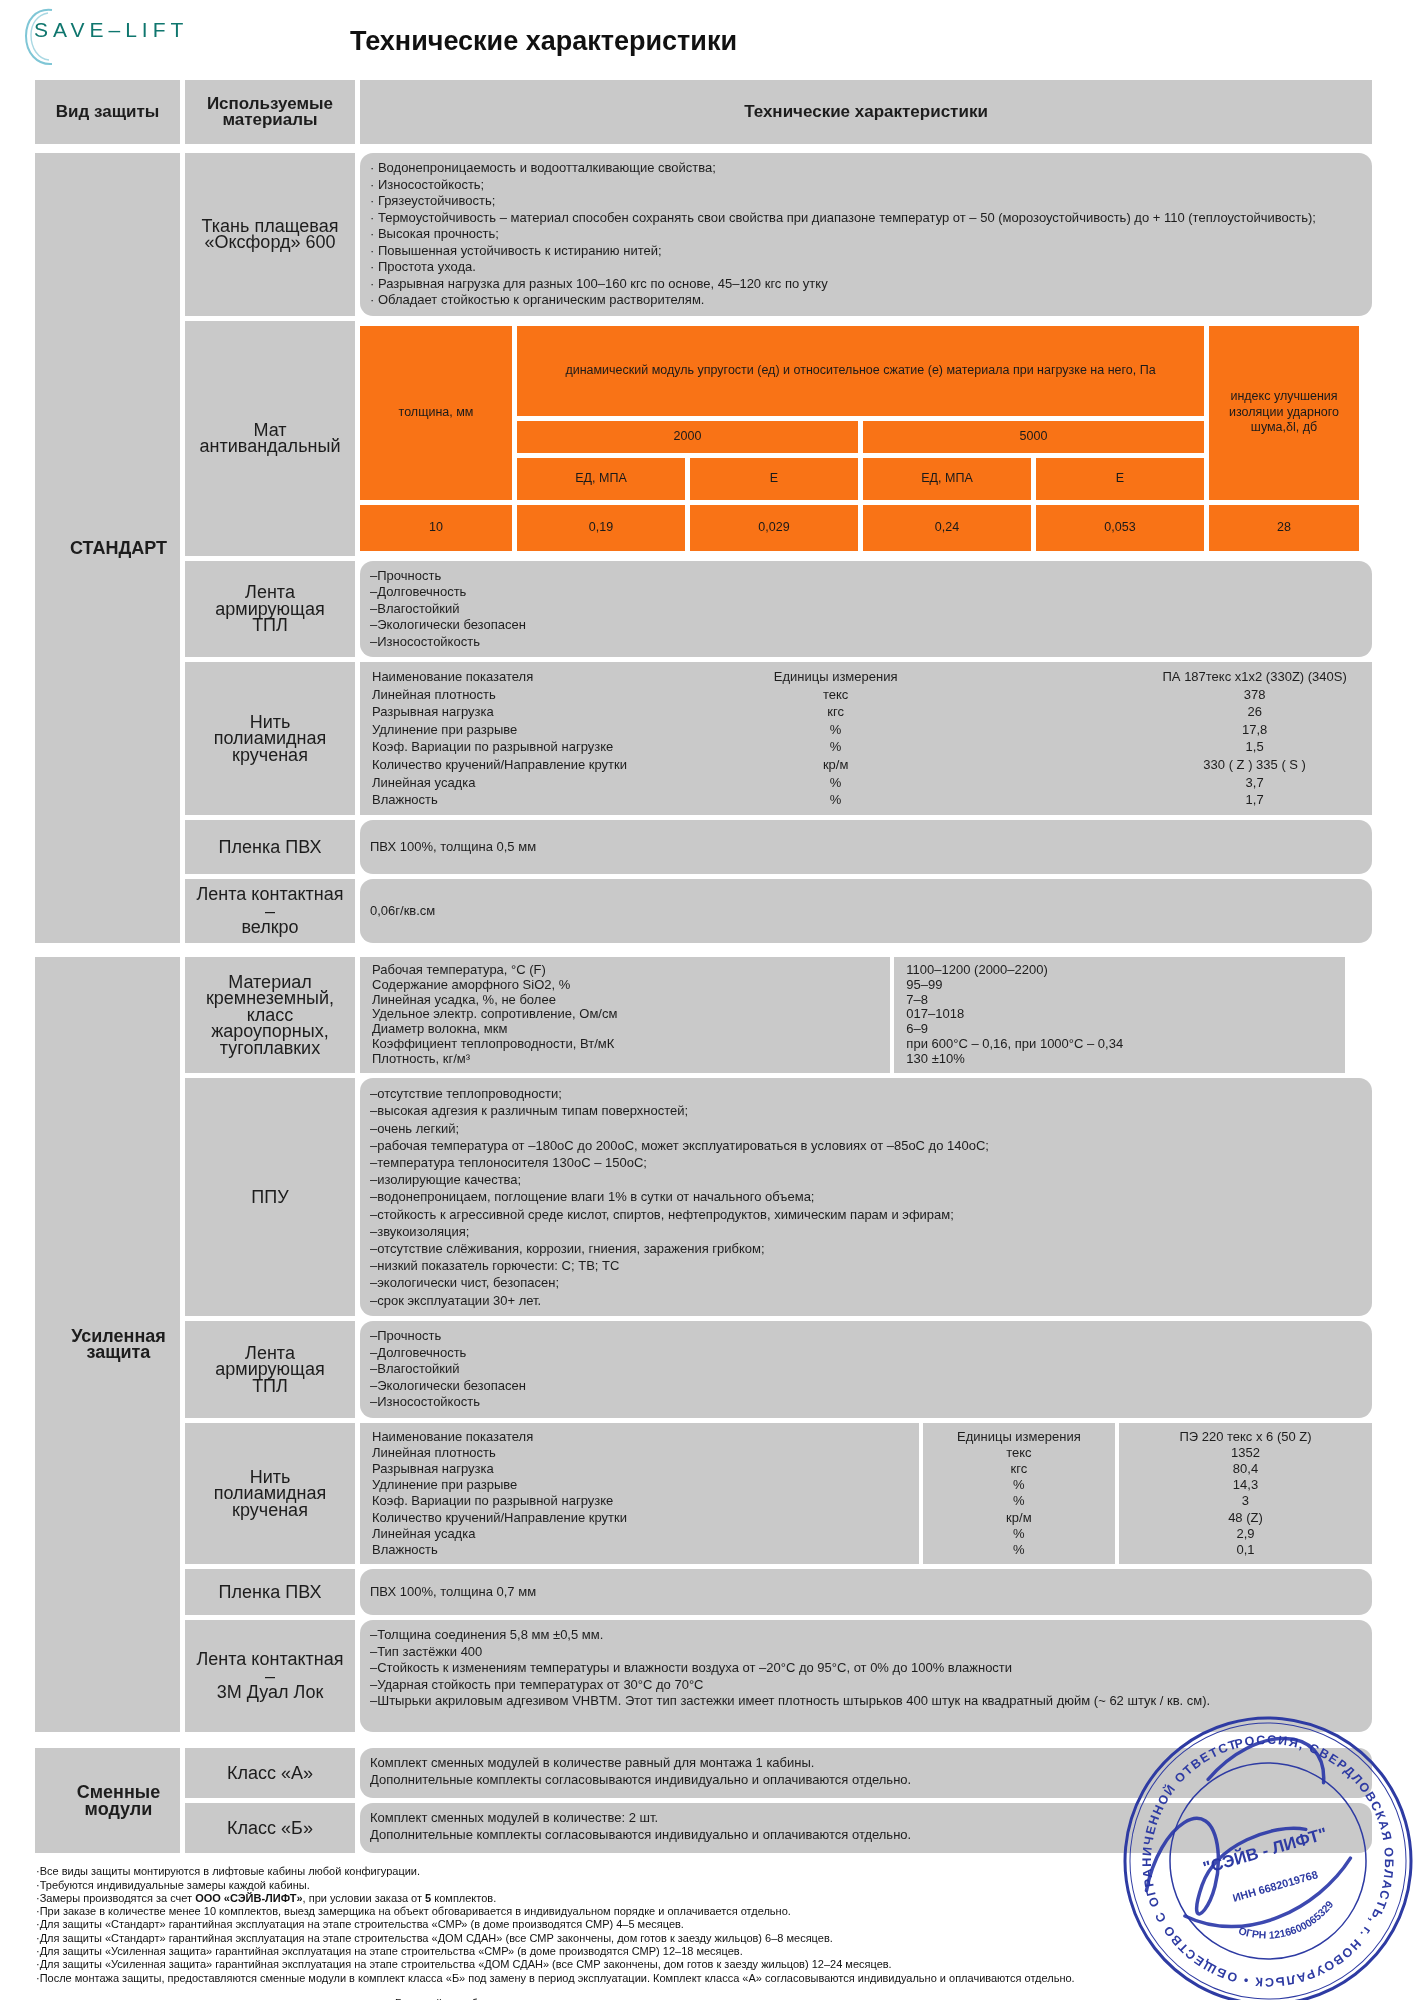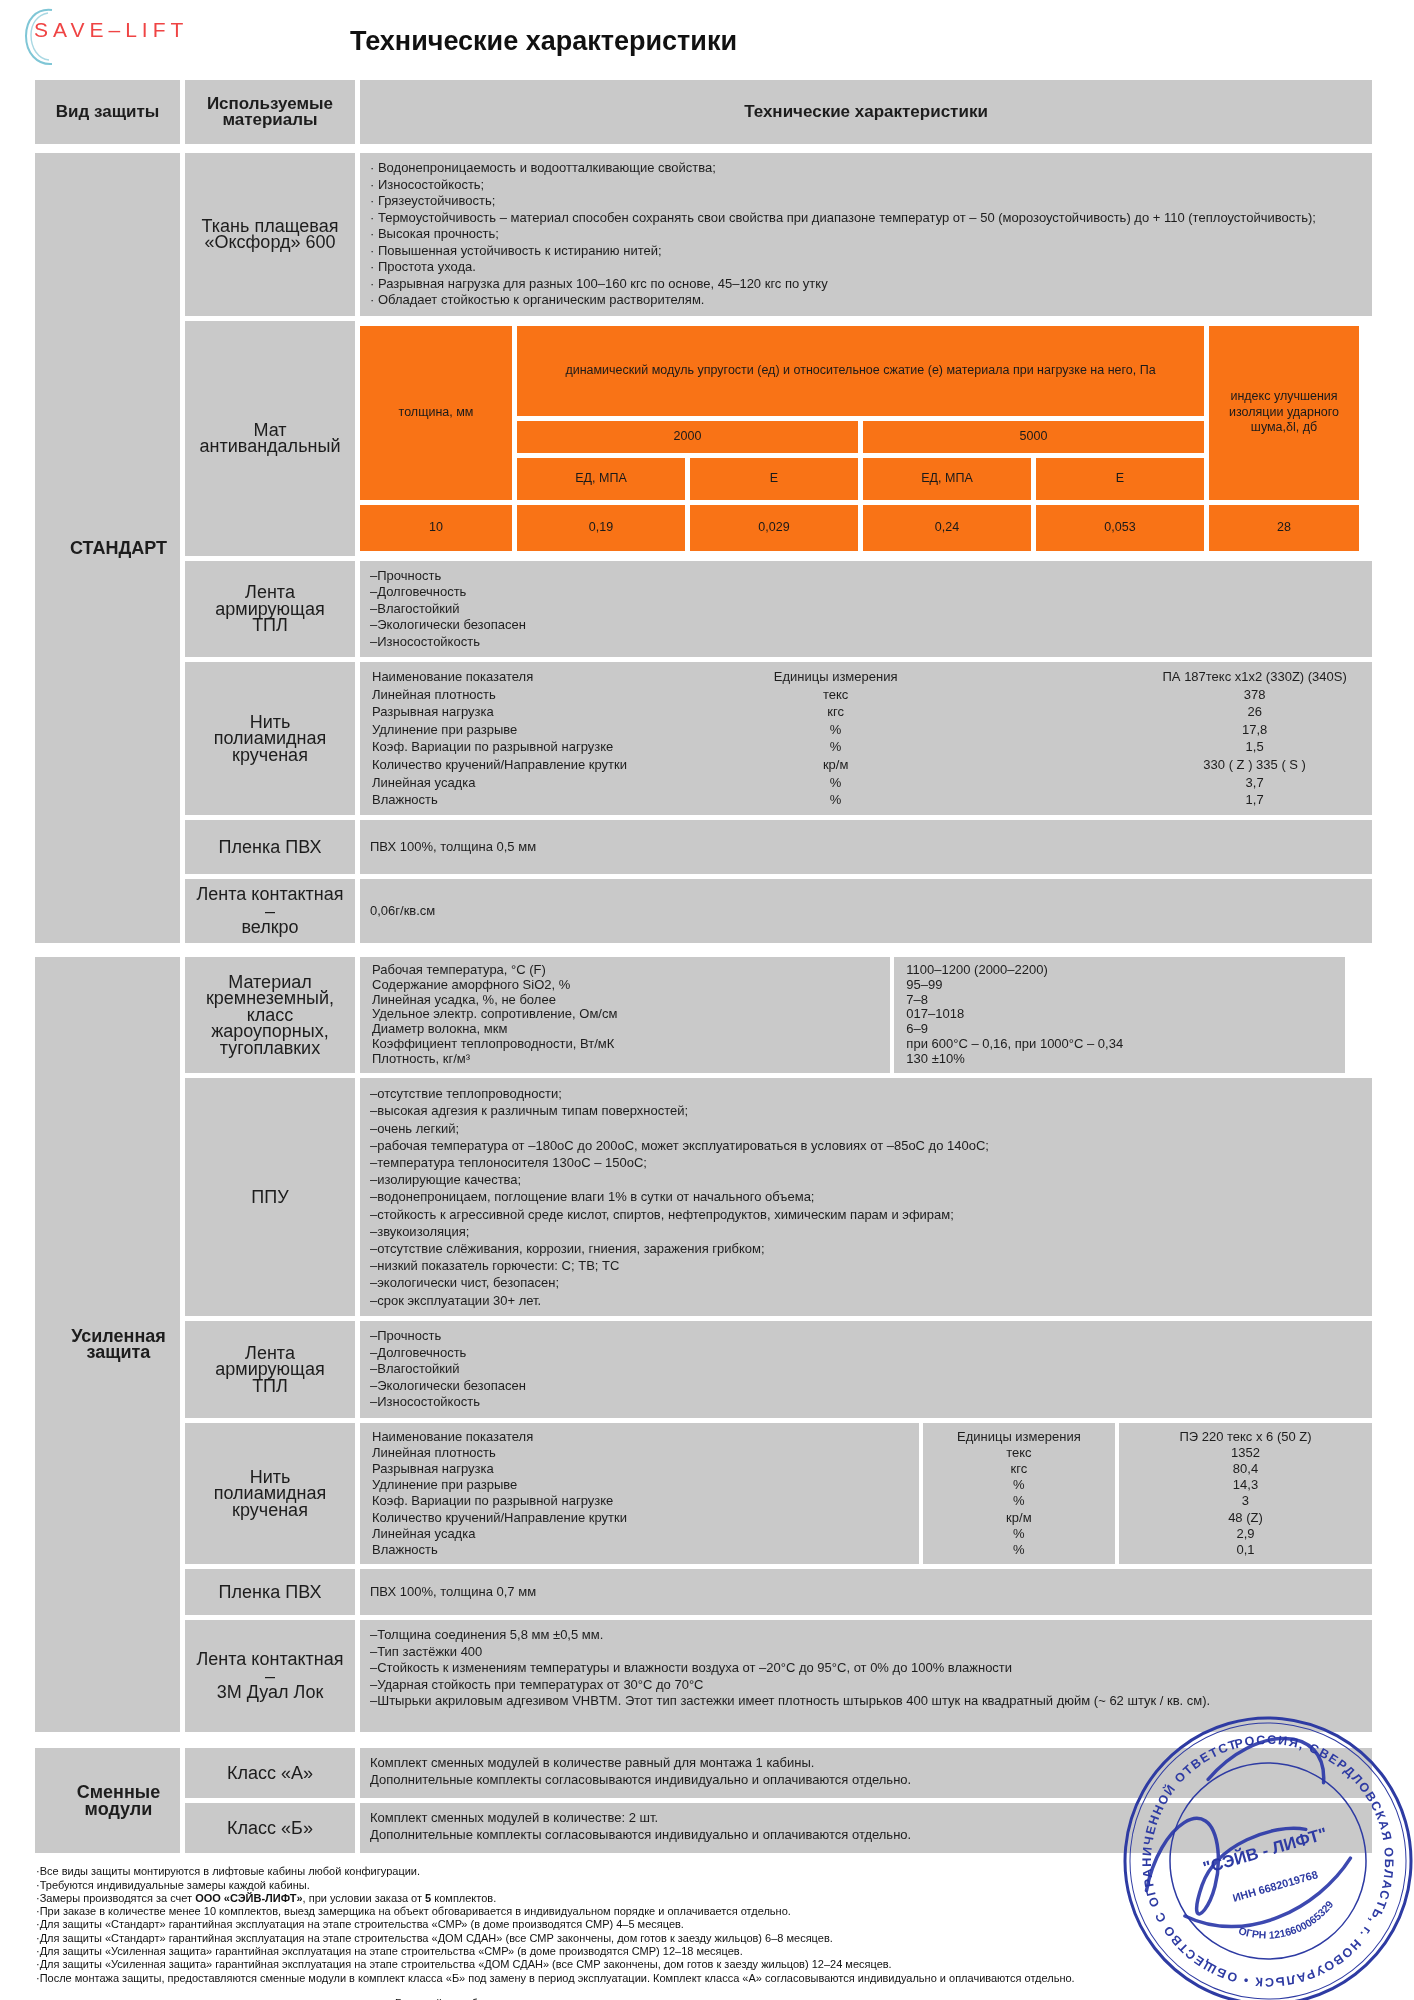--- a/index.html
+++ b/index.html
@@ -4,30 +4,30 @@
 <style>
   html,body{margin:0;padding:0;}
   body{
     width:1414px;height:2000px;position:relative;overflow:hidden;
     background:#ffffff;color:#1d1d1d;
     font-family:"Liberation Sans","DejaVu Sans",sans-serif;
   }
   .pre{white-space:pre-line;}
   
   .topbar{position:relative;height:80px;}
-  .logo{position:absolute;left:34px;top:18px;color:#ef4444;font-size:21px;letter-spacing:5px;font-weight:400;}
+  .logo{position:absolute;left:34px;top:18px;color:#0f766e;font-size:21px;letter-spacing:5px;font-weight:400;}
   .logo-ring{position:absolute;left:-12px;top:-12px;}
   .page-title{position:absolute;left:350px;top:26px;font-size:27px;font-weight:bold;color:#111;}
   
   .sec{display:grid;grid-template-columns:145px 170px 1012px;gap:5px;margin:0 35px 9px 35px;}
   .cell{background:#c9c9c9;padding:7px 10px;font-size:13px;line-height:16.5px;box-sizing:border-box;}
   .hdr{display:flex;align-items:center;justify-content:center;text-align:center;font-weight:bold;font-size:17px;min-height:64px;}
   .label-cell{display:flex;align-items:center;justify-content:center;text-align:center;font-weight:bold;font-size:18px;grid-column:1;padding-left:32px;}
   .mat-cell{display:flex;align-items:center;justify-content:center;text-align:center;font-size:18px;grid-column:2;}
-  .spec-cell{grid-column:3;}
+  .spec-cell{grid-column:3;border-radius:13px;}
   
   .mat-wrap{background:#fff;padding:0;grid-column:3;}
   table.mt{border-collapse:separate;border-spacing:5px;table-layout:fixed;width:1008px;margin-left:-5px;}
   table.mt td{background:#f97316;text-align:center;vertical-align:middle;font-size:12.5px;line-height:15.5px;padding:3px 6px;color:#1a1a1a;}
   td.mt-h1{height:84px;}
   td.mt-h2{height:26px;}
   td.mt-h3{height:36px;}
   td.mt-v{height:40px;}
   
   .thr{display:grid;grid-template-columns:38% 18% 44%;}

